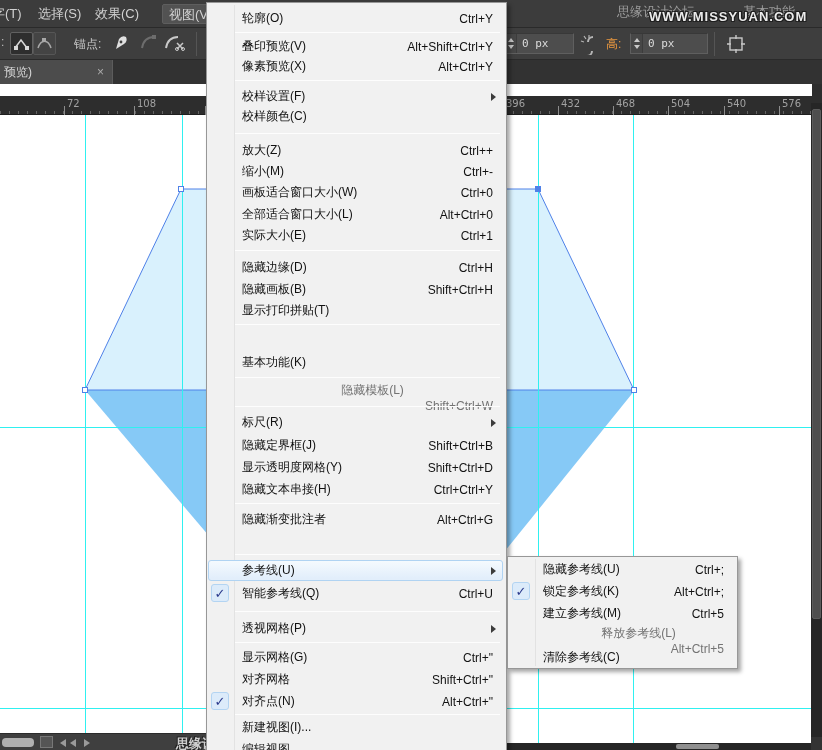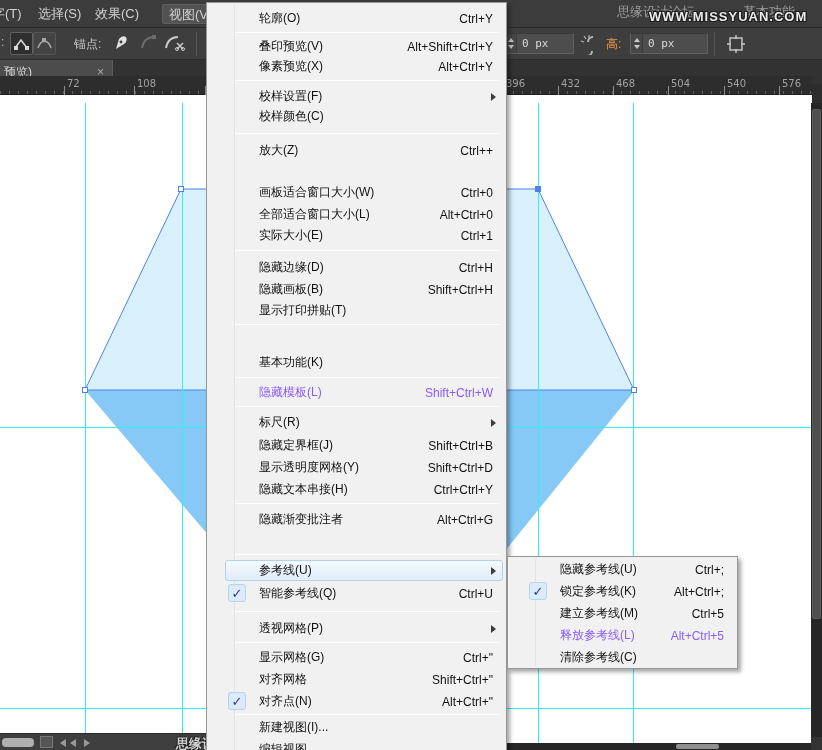--- a/index.html
+++ b/index.html
@@ -30,21 +30,21 @@
   .spin .arrows i.dn{border-top:4px solid #c9c9c9;}
   .spin .val{padding-left:5px;color:#dcdcdc;font-size:11px;font-family:"DejaVu Sans Mono",monospace;}
   .tb-ic{position:absolute;top:5px;background:none;border:none;padding:0;}
 
   
   .tabrow{position:absolute;left:0;top:60px;width:822px;height:24px;background:#323232;z-index:5;}
   .doctab{position:absolute;left:0;top:0;width:113px;height:24px;background:#4c4c4c;border-right:1px solid #5c5c5c;color:#d5d5d5;font-size:12px;line-height:24px;padding-left:4px;}
   .doctab .close{position:absolute;right:8px;top:0;color:#ababab;font-size:12px;cursor:default;}
 
   
-  .ruler{position:absolute;left:0;top:76px;width:812px;height:19px;background:#2d2d2d;border-bottom:1px solid #1f1f1f;z-index:5;
+  .ruler{position:absolute;left:0;top:96px;width:812px;height:19px;background:#2d2d2d;border-bottom:1px solid #1f1f1f;z-index:5;
     background-image:repeating-linear-gradient(to right,#636363 0,#636363 1px,transparent 1px,transparent 9px);
     background-size:100% 4px;background-position:0 15px;background-repeat:no-repeat;padding-left:17px;}
   .tick{position:absolute;top:0;height:19px;}
   .tick i{position:absolute;left:0;bottom:0;width:1px;height:9px;background:#8d8d8d;}
   .tick b{position:absolute;left:3px;top:2px;color:#a2a2a2;font-size:10px;font-weight:normal;font-family:"DejaVu Sans",sans-serif;}
   .ruler-corner{position:absolute;left:812px;top:84px;width:10px;height:19px;background:#2d2d2d;z-index:5;}
 
   
   .canvas{position:absolute;left:0;top:103px;width:812px;height:647px;background:#fff;z-index:1;}
 
@@ -61,25 +61,25 @@
   .st-tri.l{border-right:6px solid #9a9a9a;}
   .st-tri.r{border-left:6px solid #9a9a9a;}
   .st-mark{position:absolute;left:176px;top:1px;color:#cfcfcf;font-size:13px;font-weight:bold;
     text-shadow:1px 1px 0 #1e1e1e,-1px -1px 0 #1e1e1e;white-space:nowrap;}
 
   
   .menu{position:absolute;background:#f1f1f1;border:1px solid #979797;box-shadow:3px 3px 4px rgba(0,0,0,.35);}
   .menu::before{content:"";position:absolute;left:27px;top:2px;bottom:2px;width:1px;background:#e2e2e2;}
   #viewmenu{left:206px;top:2px;width:301px;height:760px;z-index:50;}
   #guidemenu{left:507px;top:556px;width:231px;height:113px;z-index:60;}
-  .mi{position:absolute;left:18px;right:3px;height:21px;display:flex;align-items:center;font-size:12px;color:#111;white-space:nowrap;}
+  .mi{position:absolute;left:1px;right:3px;height:21px;display:flex;align-items:center;font-size:12px;color:#111;white-space:nowrap;}
   .mi .lbl{margin-left:34px;position:relative;}
   .mi .sc{margin-left:auto;margin-right:10px;position:relative;}
   .mi .arr{margin-left:auto;margin-right:7px;width:0;height:0;border-left:5px solid #3c3c3c;border-top:4px solid transparent;border-bottom:4px solid transparent;position:relative;}
-  .mi.dis{color:#8b5cf6;}
+  .mi.dis{color:#737373;flex-direction:column;}
   .mi.hl::before{content:"";position:absolute;inset:0;border:1px solid #b0d3f2;border-radius:3px;
     background:linear-gradient(#f5fafe,#e2eefb 90%);}
   .chk{position:absolute;left:3px;top:1px;width:18px;height:18px;border:1px solid #b3d4f2;border-radius:3px;background:#dcebfa;
     color:#2b3a8c;font-size:13px;font-weight:bold;text-align:center;line-height:17px;}
   .msep{position:absolute;left:28px;right:6px;height:1px;background:#d7d7d7;border-bottom:1px solid #fdfdfd;}
 </style>
 </head>
 <body>
 
 <div id="app">
@@ -266,20 +266,24 @@
       </div>
     <div class="mi" style="top:83px">
         <span class="lbl">校样设置(F)</span>
         <span class="arr"></span>
       </div>
     <div class="msep" style="top:130px"></div>
     <div class="mi" style="top:137px">
         <span class="lbl">放大(Z)</span>
         <span class="sc">Ctrl++</span>
       </div>
+    <div class="mi" style="top:158px">
+        <span class="lbl">缩小(M)</span>
+        <span class="sc">Ctrl+-</span>
+      </div>
     <div class="mi" style="top:179px">
         <span class="lbl">画板适合窗口大小(W)</span>
         <span class="sc">Ctrl+0</span>
       </div>
     <div class="mi" style="top:201px">
         <span class="lbl">全部适合窗口大小(L)</span>
         <span class="sc">Alt+Ctrl+0</span>
       </div>
     <div class="mi" style="top:222px">
         <span class="lbl">实际大小(E)</span>

